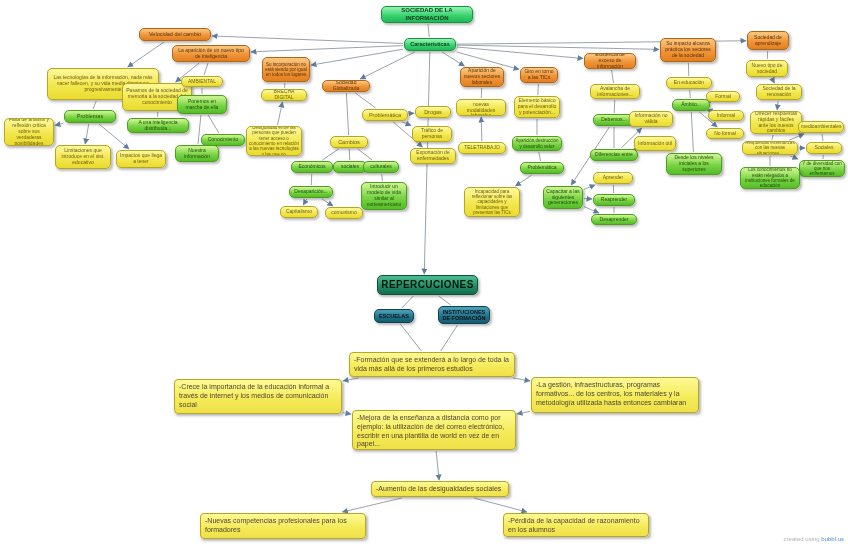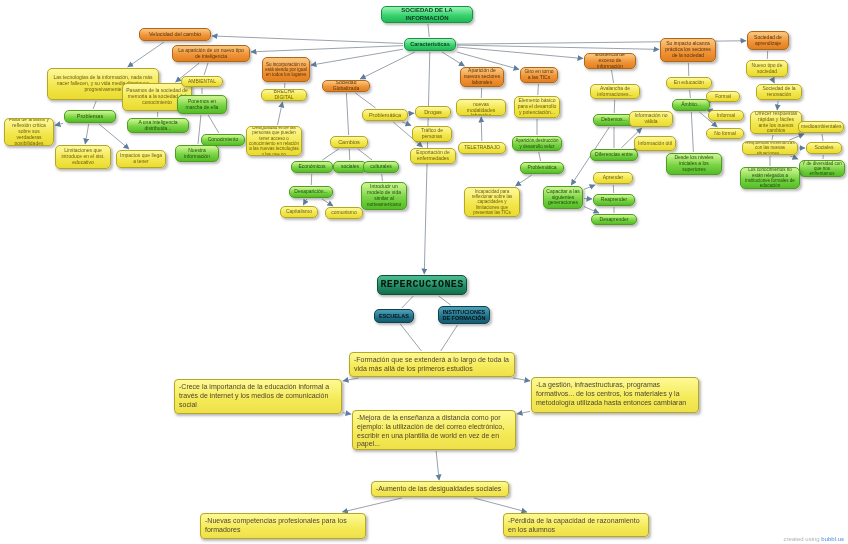--- a/index.html
+++ b/index.html
@@ -313,21 +313,21 @@
     </div>
     <div class="node yellow" style="left: 742px; top: 141px; width: 56px; height: 14px; font-size: 4.5px;">
       <span>Respuestas enseñanzas con las nuevas situaciones...</span>
     </div>
     <div class="node green" style="left: 799px; top: 160px; width: 46px; height: 17px; font-size: 4.5px;">
       <span>Y de diversidad con que nos enfrentamos</span>
     </div>
     <div class="node green" style="left: 740px; top: 167px; width: 60px; height: 22px; font-size: 4.5px;">
       <span>Los conocimientos no están relegados a instituciones formales de educación</span>
     </div>
-    <div class="node darkgreen" style="left: 377px; top: 275px; width: 90px; height: 20px; font-family: Liberation Mono, monospace;">
+    <div class="node darkgreen" style="left: 377px; top: 275px; width: 101px; height: 20px;">
       <span>REPERCUCIONES</span>
     </div>
     <div class="node teal" style="left: 374px; top: 309px; width: 40px; height: 14px;">
       <span>ESCUELAS</span>
     </div>
     <div class="node teal" style="left: 438px; top: 306px; width: 52px; height: 18px;">
       <span>INSTITUCIONES DE FORMACIÓN</span>
     </div>
     <div class="node note" style="left: 349px; top: 352px; width: 166px; height: 25px;">
       <span>-Formación que se extenderá a lo largo de toda la vida más allá de los primeros estudios</span>

